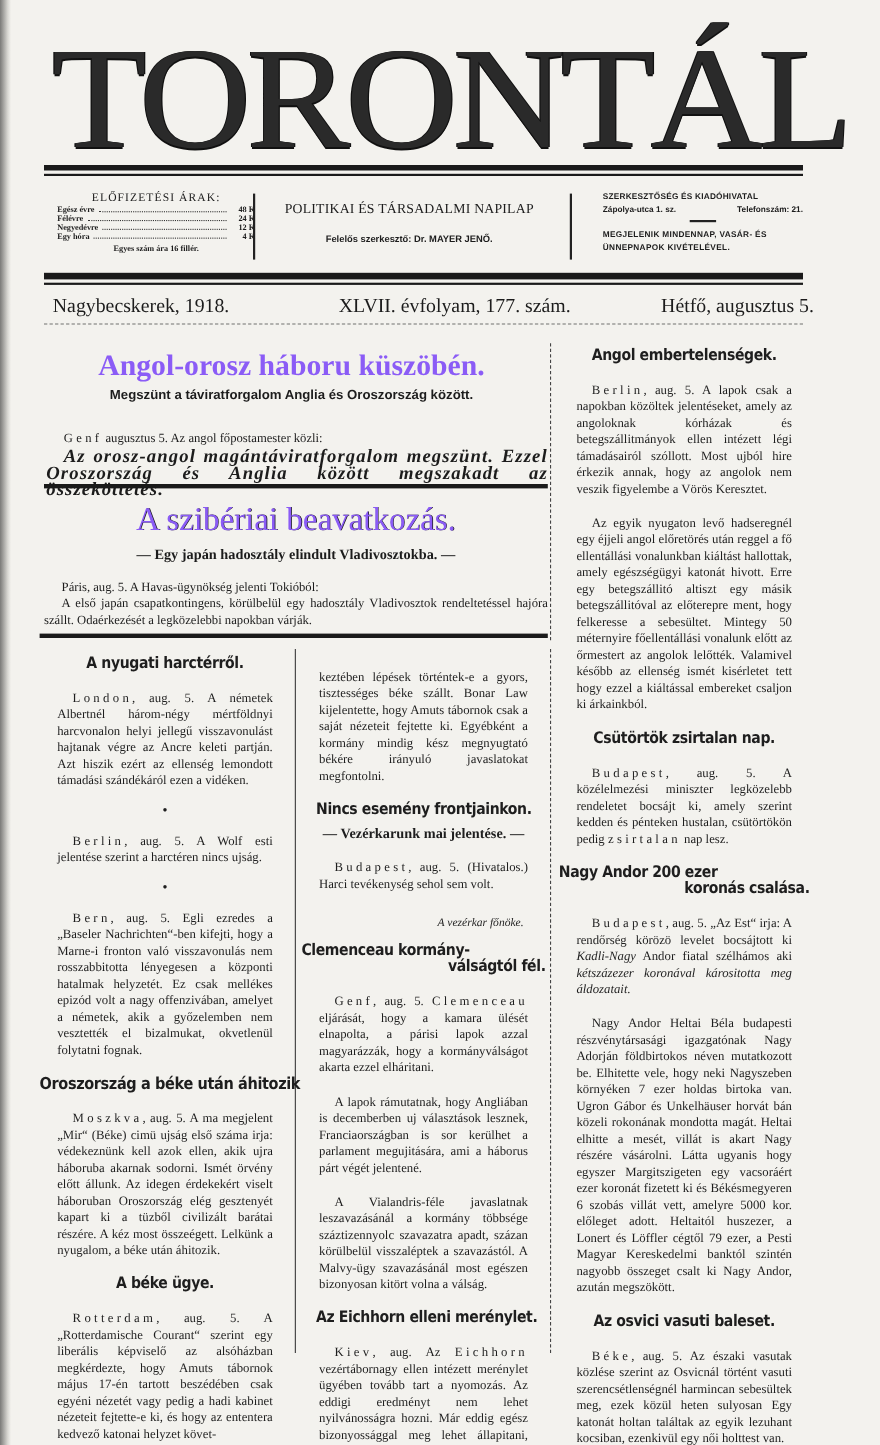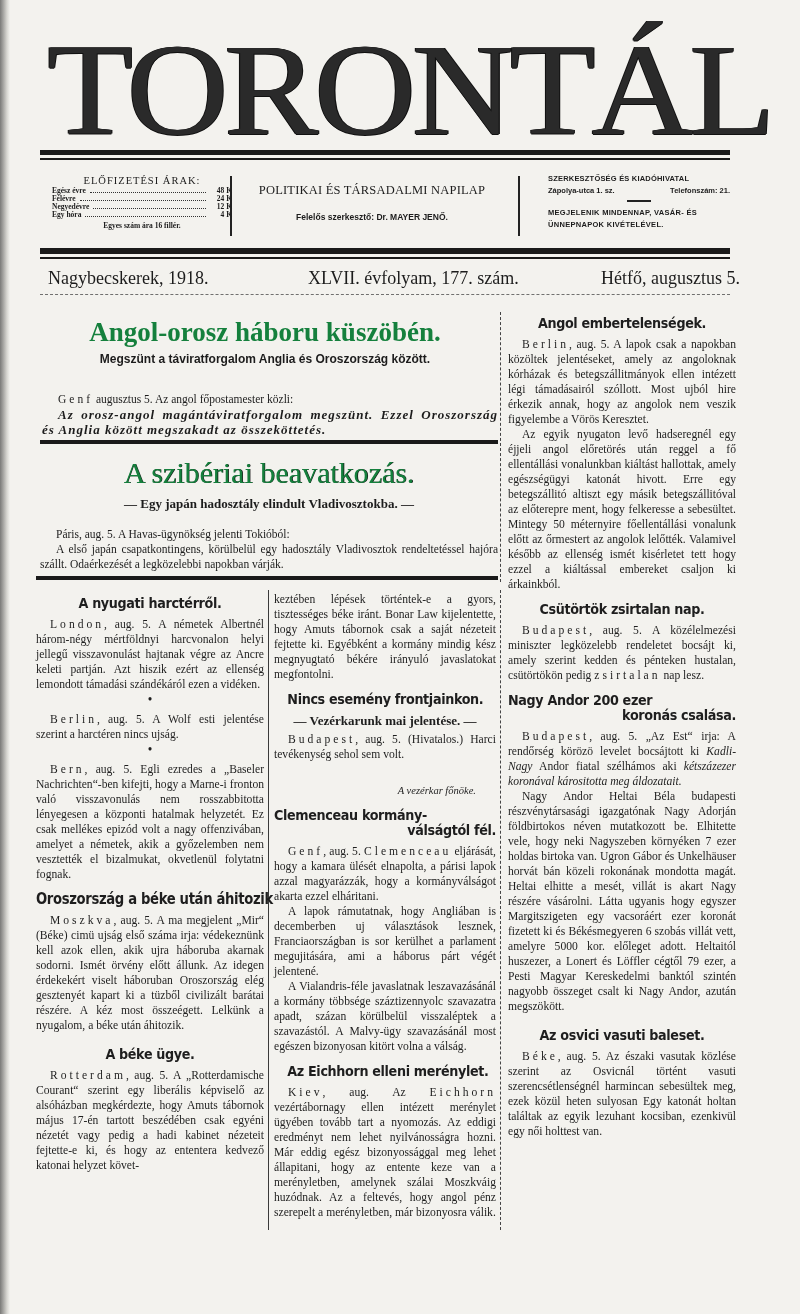--- a/index.html
+++ b/index.html
@@ -51,29 +51,29 @@
 
   .dateline { position: absolute; top: 268px; font-family: "Liberation Serif", serif; font-size: 18px; }
   .dateline.left { left: 48px; }
   .dateline.mid { left: 308px; }
   .dateline.right { left: 601px; }
 
   .dotted-rule { position: absolute; left: 40px; top: 294px; width: 690px; height: 0;
     border-top: 1.5px dashed #3a3a3a; opacity: 0.7; }
 
   
-  .h1 { position: absolute; text-align: center; font-family: "Liberation Serif", serif; font-weight: bold; color: #15803d; }
+  .h1 { position: absolute; text-align: center; font-family: "Liberation Serif", serif; font-weight: bold; color: #8b5cf6; }
   .sub { position: absolute; text-align: center; font-family: "Liberation Sans", sans-serif; font-weight: bold; }
   .body { position: absolute; font-family: "Liberation Serif", serif; font-size: 11.5px; line-height: 15px; text-align: justify; margin-top: 14px; }
   .body p { margin: 0; text-indent: 16px; }
   .spaced { letter-spacing: 3px; }
-  .italic-bold { font-style: italic; font-weight: bold; font-size: 13px; letter-spacing: 1px; }
+  .italic-bold { font-style: italic; font-weight: bold; font-size: 17px; letter-spacing: 1px; }
 
   .col { position: absolute; font-family: "Liberation Serif", serif; font-size: 11.6px; line-height: 15px; color: #1e1e1e; }
-  .col p { margin: 0; text-indent: 14px; text-align: justify; }
+  .col p { margin: 16px; text-indent: 14px; text-align: justify; }
   .col .hd { font-family: "DejaVu Sans", "Liberation Sans", sans-serif; font-weight: bold; font-size: 14.5px;
     text-align: center; letter-spacing: -0.4px; transform: scaleX(0.88); margin: 10px 0 6px; white-space: nowrap; }
   .col .hd.left { text-align: left; transform-origin: left center; }
   .col .hd.right { text-align: right; transform-origin: right center; }
   .col .subhd { text-align: center; font-weight: bold; font-size: 13px; margin: 2px 0 4px; }
   .col .bullet { text-align: center; font-weight: bold; margin: 4px 0 8px; line-height: 8px; }
   .col .sign { text-align: right; font-style: italic; font-size: 10.5px; margin: 21px 20px 0 0; }
   .col .ital { font-style: italic; }
 
   .col-rule { position: absolute; width: 1px; background: #3a3a3a; }
@@ -166,21 +166,21 @@
     <p><span class="spaced">Bern</span><span>, aug. 5. Egli ezredes a „Baseler Nachrichten“-ben kifejti, hogy a Marne-i fronton való visszavonulás nem rosszabbitotta lényegesen a központi hatalmak helyzetét. Ez csak mellékes epizód volt a nagy offenzivában, amelyet a németek, akik a győzelemben nem vesztették el bizalmukat, okvetlenül folytatni fognak.</span></p>
 
     <div class="hd left" style="font-size:15px">Oroszország a béke után áhitozik</div>
     <p><span class="spaced">Moszkva</span><span>, aug. 5. A ma megjelent „Mir“ (Béke) cimü ujság első száma irja: védekeznünk kell azok ellen, akik ujra háboruba akarnak sodorni. Ismét örvény előtt állunk. Az idegen érdekekért viselt háboruban Oroszország elég gesztenyét kapart ki a tüzből civilizált barátai részére. A kéz most összeégett. Lelkünk a nyugalom, a béke után áhitozik.</span></p>
 
     <div class="hd" style="margin-top:14px">A béke ügye.</div>
     <p><span class="spaced">Rotterdam</span><span>, aug. 5. A „Rotterdamische Courant“ szerint egy liberális képviselő az alsóházban megkérdezte, hogy Amuts tábornok május 17-én tartott beszédében csak egyéni nézetét vagy pedig a hadi kabinet nézeteit fejtette-e ki, és hogy az ententera kedvező katonai helyzet követ-</span></p>
   </div>
 
   <div class="col" style="left:274px;top:592px;width:222px">
-    <p style="text-indent:0">keztében lépések történtek-e a gyors, tisztességes béke iránt. Bonar Law kijelentette, hogy Amuts tábornok csak a saját nézeteit fejtette ki. Egyébként a kormány mindig kész megnyugtató békére irányuló javaslatokat megfontolni.</p>
+    <p style="text-indent:0">keztében lépések történtek-e a gyors, tisztességes béke szállt. Bonar Law kijelentette, hogy Amuts tábornok csak a saját nézeteit fejtette ki. Egyébként a kormány mindig kész megnyugtató békére irányuló javaslatokat megfontolni.</p>
 
     <div class="hd">Nincs esemény frontjainkon.</div>
     <div class="subhd">— Vezérkarunk mai jelentése. —</div>
     <p><span class="spaced">Budapest</span><span>, aug. 5. (Hivatalos.) Harci tevékenység sehol sem volt.</span></p>
     <div class="sign">A vezérkar főnöke.</div>
 
     <div class="hd left" style="margin-bottom:0">Clemenceau kormány-</div>
     <div class="hd right" style="margin-top:0">válságtól fél.</div>
     <p><span class="spaced">Genf</span><span>, aug. 5. </span><span class="spaced">Clemenceau</span><span> eljárását, hogy a kamara ülését elnapolta, a párisi lapok azzal magyarázzák, hogy a kormányválságot akarta ezzel elháritani.</span></p>
     <p>A lapok rámutatnak, hogy Angliában is decemberben uj választások lesznek, Franciaországban is sor kerülhet a parlament megujitására, ami a háborus párt végét jelentené.</p>

